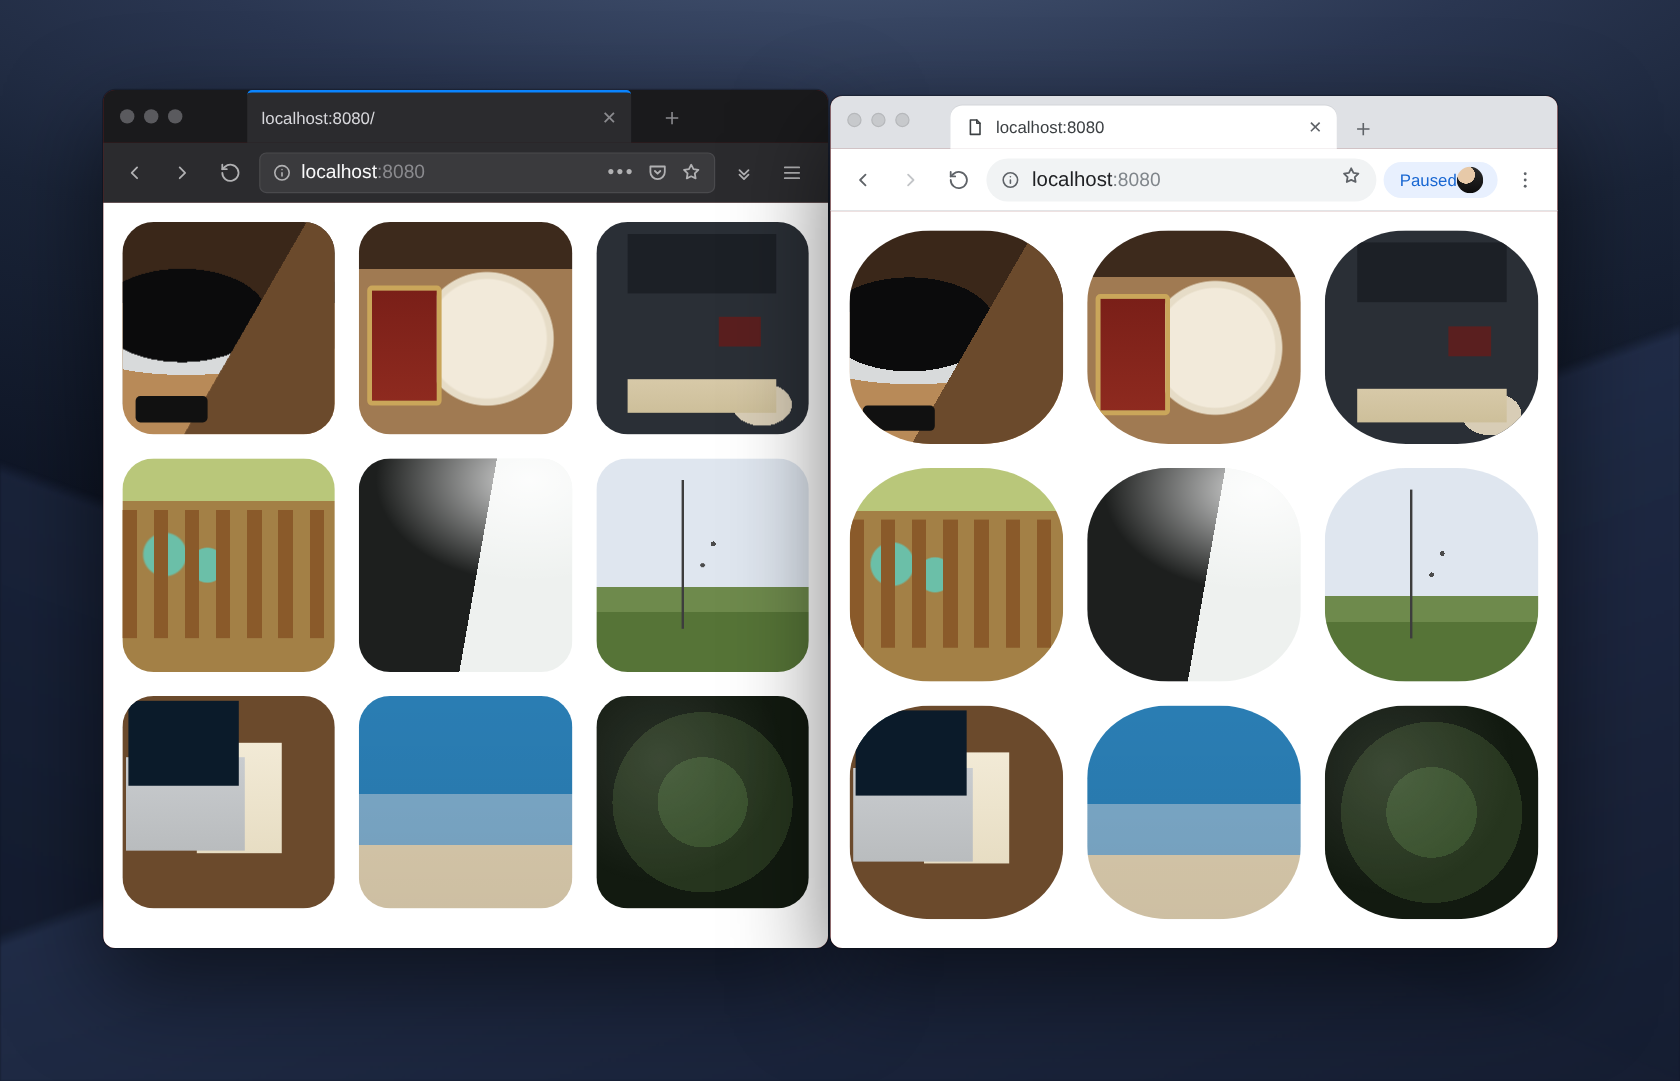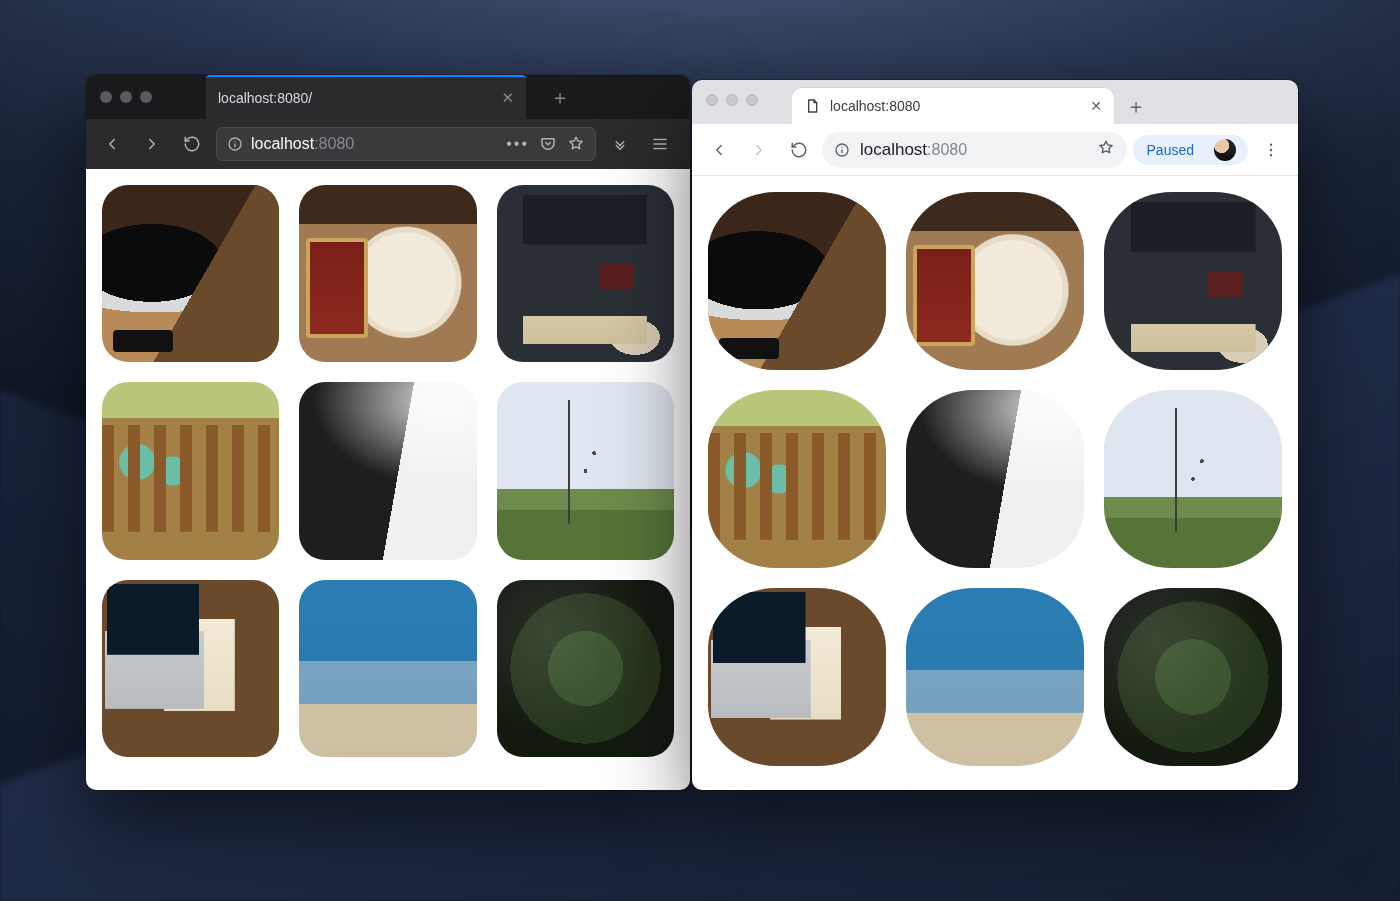--- a/index.html
+++ b/index.html
@@ -78,21 +78,21 @@
   .ch-icnbtn.disabled { color:#c3c5c8; }
   .ch-icnbtn svg { width:18px; height:18px; }
   .ch-url {
     flex:1; height:36px; background:#f1f3f4; border-radius:18px; display:flex; align-items:center; padding:0 12px; gap:10px;
   }
   .ch-url .addr { color:#202124; font-size:17px; }
   .ch-url .port { color:#80868b; }
   .ch-url .star { margin-left:auto; color:#5f6368; }
   .ch-paused {
     height:30px; background:#e8f0fe; color:#1967d2; border-radius:16px; padding:0 12px 0 14px;
-    display:flex; align-items:center; gap:20px; font-size:14px; font-weight:500;
+    display:flex; align-items:center; gap:0; font-size:14px; font-weight:500;
   }
   .ch-avatar { width:22px; height:22px; border-radius:50%; background: radial-gradient(circle at 35% 30%, #e7c9a8 0 35%, transparent 36%), linear-gradient(#2b2b2b,#0d0d0d); }
 
   
   .content { flex:1; background:#fff; overflow:hidden; }
   .grid { display:grid; grid-template-columns: repeat(3, 1fr); gap:20px; padding:16px; }
   .thumb { width:100%; aspect-ratio:1/1; position:relative; overflow:hidden; }
   .firefox .thumb { border-radius:26px; }
   .chrome  .thumb { border-radius:38% / 34%; }
   .thumb .bg, .thumb .layer { position:absolute; inset:0; }

